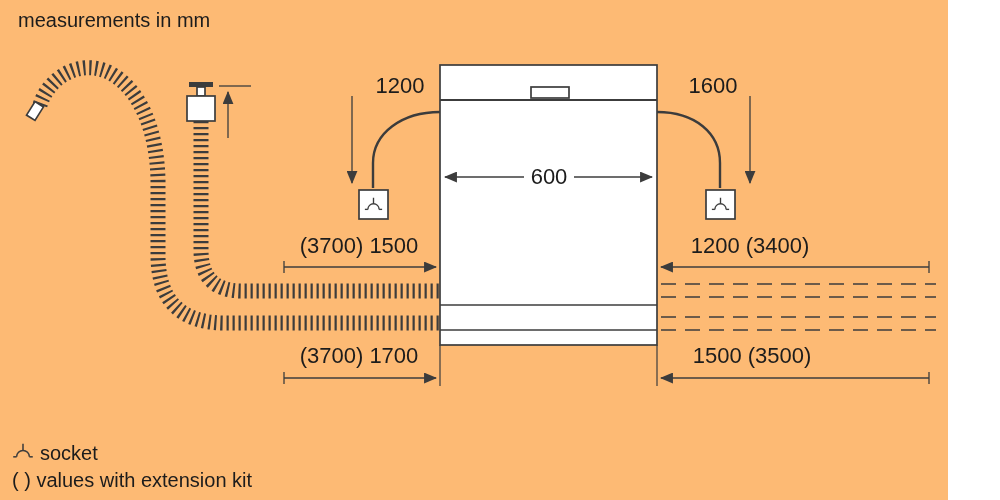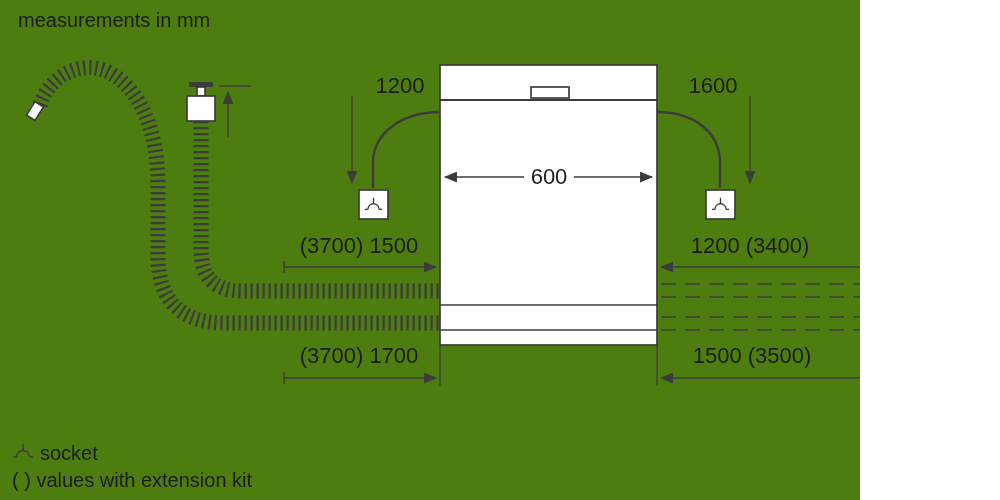--- a/index.html
+++ b/index.html
@@ -1,20 +1,20 @@
 <!DOCTYPE html>
 <html style="--line: #3c3c3c; --text: #1c1c1c;"><head>
 <meta charset="utf-8">
 <style>
   :root{
     --line:#3c3c3c;
     --text:#1c1c1c;
   }
   html,body{margin:0;padding:0;background:#ffffff;}
-  .page{position:relative;width:860px;height:500px;background:#4d7c0f;overflow:hidden;}
+  .page{position:relative;width:948px;height:500px;background:#fdba74;overflow:hidden;}
   svg{display:block;}
   svg text{font-family:"Liberation Sans", sans-serif;fill:var(--text);}
   .title{font-size:20px;}
   .dim{font-size:22px;}
   .legend{font-size:20px;}
   .ln{stroke:var(--line);stroke-width:1.4;fill:none;}
   .thick{stroke-width:1.8;}
   .thin{stroke-width:1.2;}
   .box{fill:#ffffff;stroke:var(--line);stroke-width:1.7;}
   .solid{fill:var(--line);stroke:none;}

